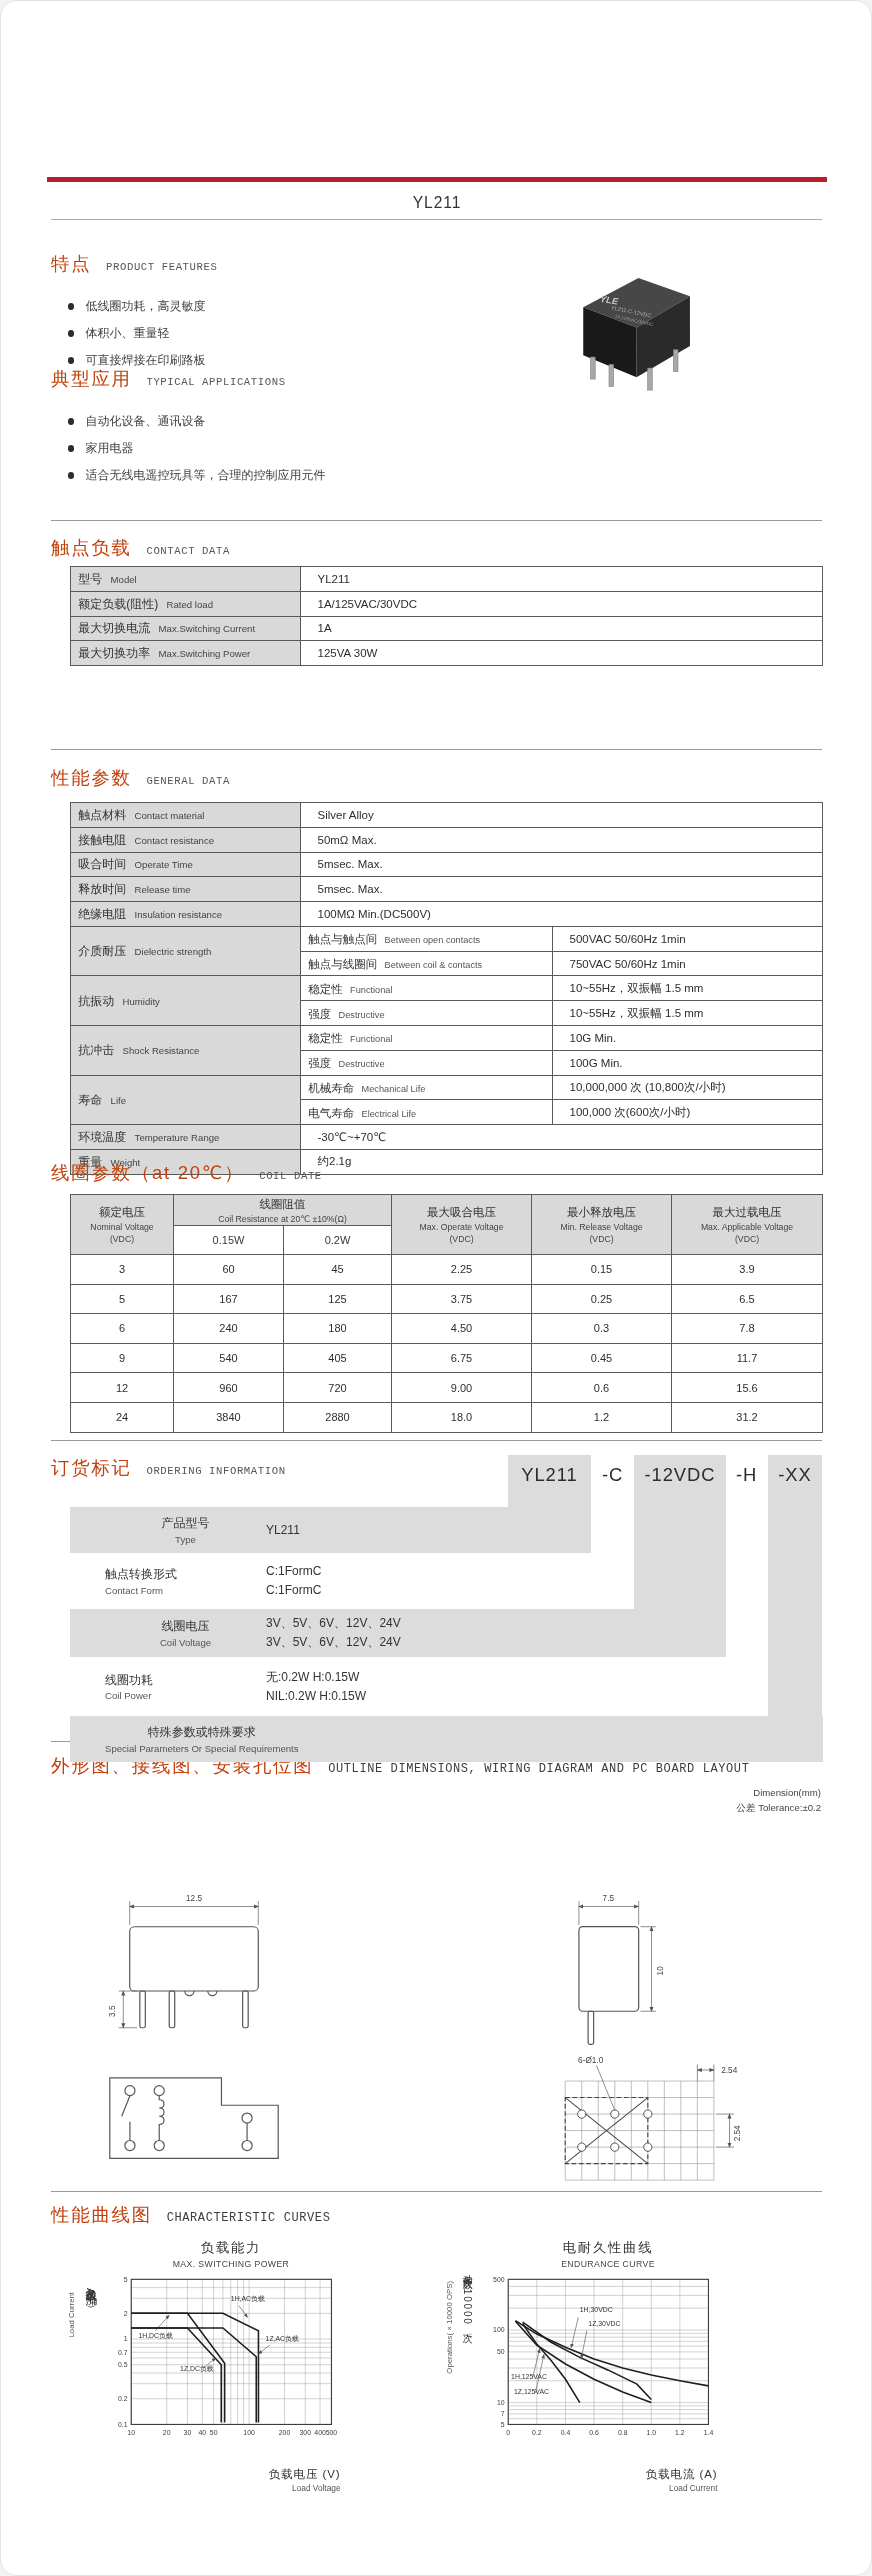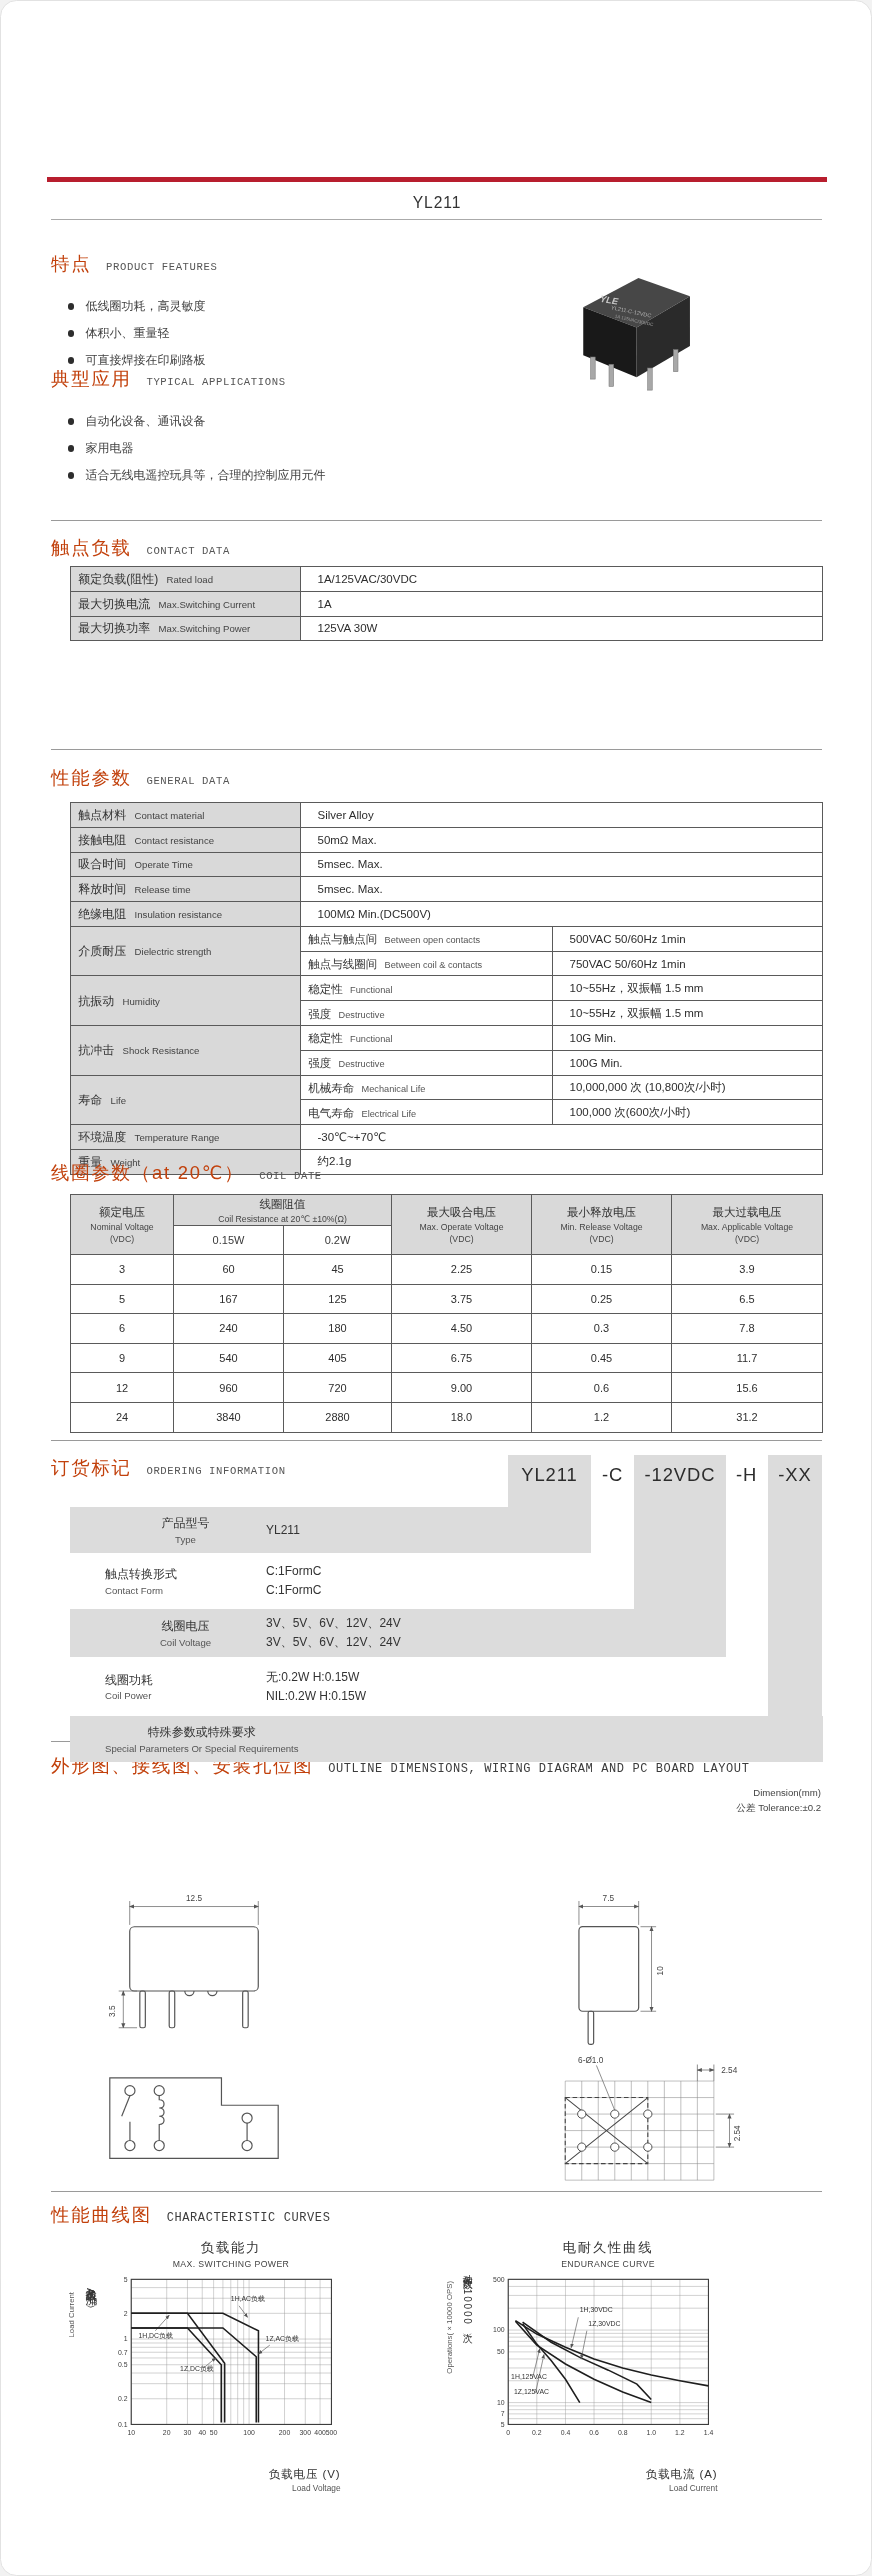--- a/index.html
+++ b/index.html
@@ -139,20 +139,24 @@
 
   <div class="sec-h" style="top:534px;">
     <span class="cn">触点负载</span><span class="en">CONTACT DATA</span>
   </div>
   <table class="dtable abs" style="left:69px;top:565px;">
     <colgroup>
         <col style="width:230px">
         <col>
       </colgroup>
     <tbody id="contact-body">
+        <tr>
+          <td class="lab"><span class="cn">型号</span><span class="en">Model</span></td>
+          <td class="val">YL211</td>
+        </tr>
         <tr>
           <td class="lab"><span class="cn">额定负载(阻性)</span><span class="en">Rated load</span></td>
           <td class="val">1A/125VAC/30VDC</td>
         </tr>
         <tr>
           <td class="lab"><span class="cn">最大切换电流</span><span class="en">Max.Switching Current</span></td>
           <td class="val">1A</td>
         </tr>
         <tr>
           <td class="lab"><span class="cn">最大切换功率</span><span class="en">Max.Switching Power</span></td>

